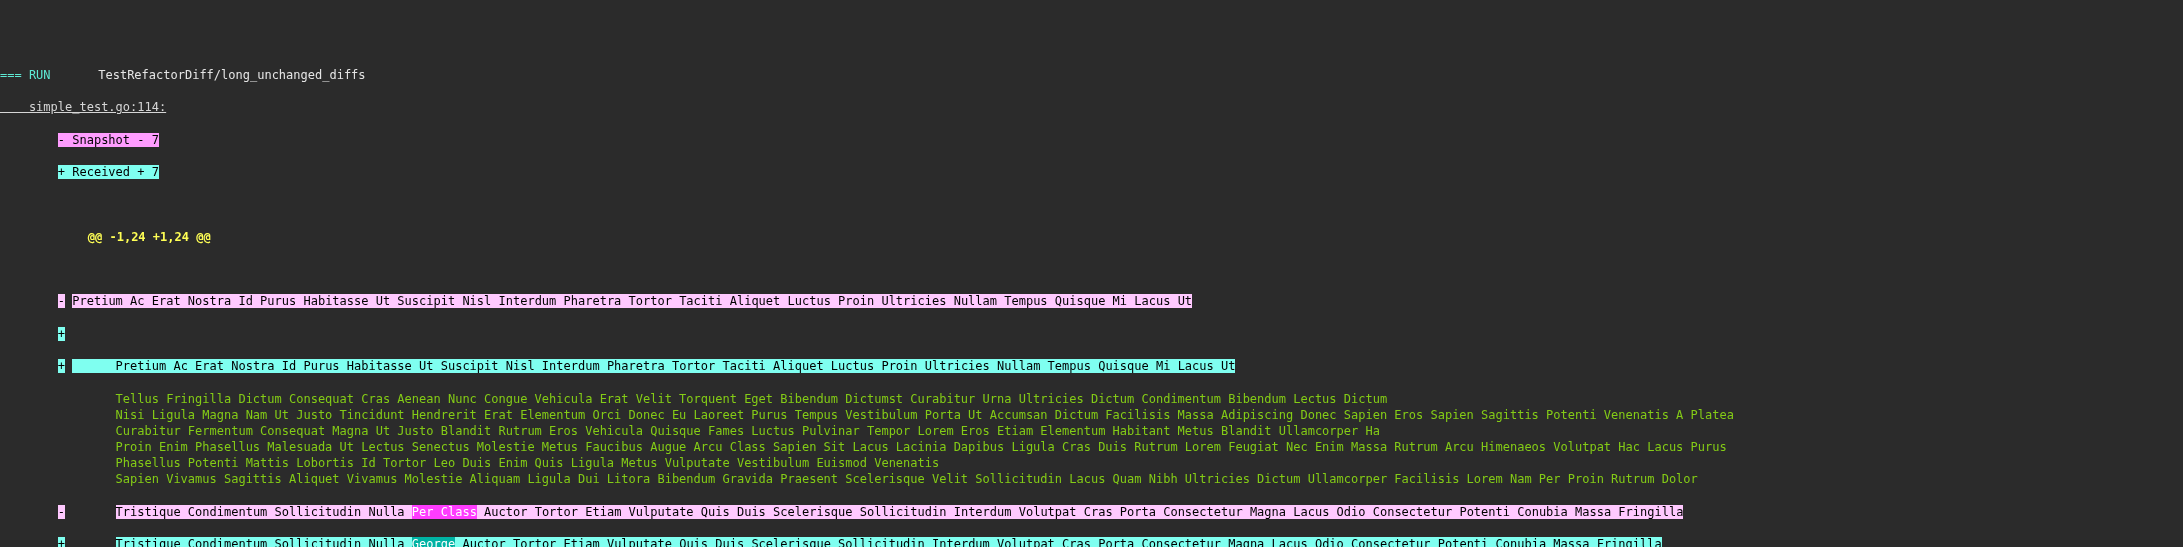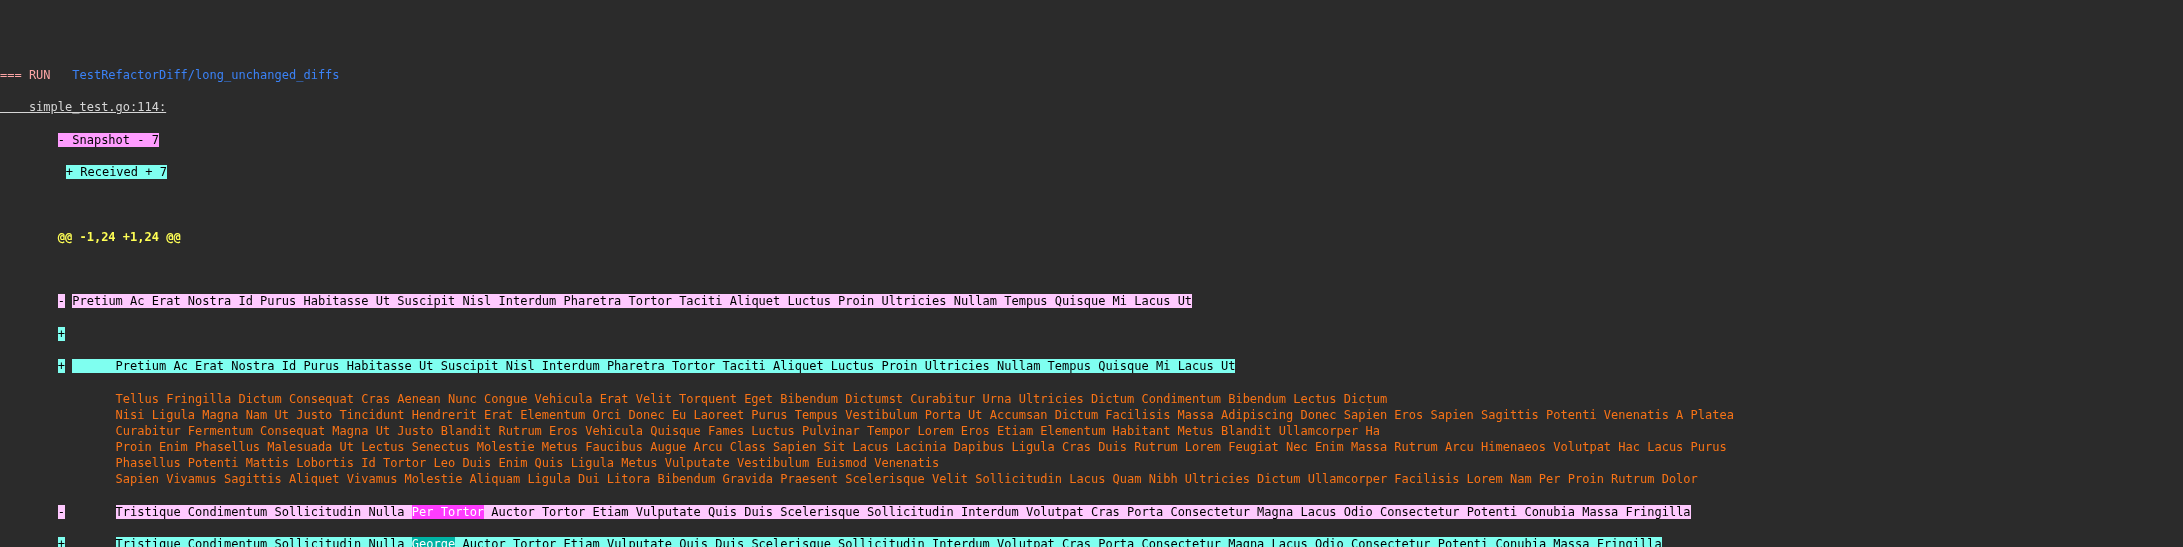--- a/index.html
+++ b/index.html
@@ -7,51 +7,51 @@
     background: #2b2b2b;
     color: #c8c8c8;
     font-family: "Consolas", "Menlo", "Monaco", monospace;
     font-size: 12px;
     line-height: 1.35;
     white-space: pre;
     overflow-x: auto;
     padding: 2px 0 8px 0;
   }
   .line { display: block; }
-  .run-label { color: #fca5a5; }
-  .testname { color: #3b82f6; }
+  .run-label { color: #5eead4; }
+  .testname { color: #e5e5e5; margin-left: 26px; }
   .fileloc { color: #d6d6d6; text-decoration: underline; }
   .snap-del { background: #ff9cff; color: #000; margin-top: 12px; }
-  .snap-add { background: #7ffff0; color: #000; margin-left: 8px; }
-  .hunk { color: #ffff55; font-weight: bold; }
+  .snap-add { background: #7ffff0; color: #000; }
+  .hunk { color: #ffff55; font-weight: bold; margin-left: 30px; }
   .del-marker { background: #ffc9ff; color: #000; }
   .del-line   { background: #ffc9ff; color: #000; }
   .add-marker { background: #7ffff0; color: #000; }
   .add-line   { background: #7ffff0; color: #000; }
-  .ctx { color: #f97316; }
+  .ctx { color: #84cc16; }
   .word-del { background: #ff3cff; color: #fff; }
   .word-add { background: #00b3a4; color: #fff; }
 </style>
 </head>
 <body>
 
 
 
 <span class="line"><span class="run-label">=== RUN   </span><span class="testname">TestRefactorDiff/long_unchanged_diffs</span></span>
 <span class="line"><span class="fileloc">    simple_test.go:114:</span></span>
 <span class="line"><span>        </span><span class="snap-del">- Snapshot - 7</span></span>
 <span class="line"><span>        </span><span class="snap-add">+ Received + 7</span></span>
 <span class="line"> </span>
 <span class="line"><span>        </span><span class="hunk">@@ -1,24 +1,24 @@</span></span>
 <span class="line"> </span>
 <span class="line"><span>        </span><span class="del-marker">-</span> <span class="del-line">Pretium Ac Erat Nostra Id Purus Habitasse Ut Suscipit Nisl Interdum Pharetra Tortor Taciti Aliquet Luctus Proin Ultricies Nullam Tempus Quisque Mi Lacus Ut</span></span>
 <span class="line"><span>        </span><span class="add-marker">+</span></span>
 <span class="line"><span>        </span><span class="add-marker">+</span> <span class="add-line">      Pretium Ac Erat Nostra Id Purus Habitasse Ut Suscipit Nisl Interdum Pharetra Tortor Taciti Aliquet Luctus Proin Ultricies Nullam Tempus Quisque Mi Lacus Ut</span></span>
 <div id="ctx1"><span class="line"><span>                </span><span class="ctx">Tellus Fringilla Dictum Consequat Cras Aenean Nunc Congue Vehicula Erat Velit Torquent Eget Bibendum Dictumst Curabitur Urna Ultricies Dictum Condimentum Bibendum Lectus Dictum</span></span><span class="line"><span>                </span><span class="ctx">Nisi Ligula Magna Nam Ut Justo Tincidunt Hendrerit Erat Elementum Orci Donec Eu Laoreet Purus Tempus Vestibulum Porta Ut Accumsan Dictum Facilisis Massa Adipiscing Donec Sapien Eros Sapien Sagittis Potenti Venenatis A Platea</span></span><span class="line"><span>                </span><span class="ctx">Curabitur Fermentum Consequat Magna Ut Justo Blandit Rutrum Eros Vehicula Quisque Fames Luctus Pulvinar Tempor Lorem Eros Etiam Elementum Habitant Metus Blandit Ullamcorper Ha</span></span><span class="line"><span>                </span><span class="ctx">Proin Enim Phasellus Malesuada Ut Lectus Senectus Molestie Metus Faucibus Augue Arcu Class Sapien Sit Lacus Lacinia Dapibus Ligula Cras Duis Rutrum Lorem Feugiat Nec Enim Massa Rutrum Arcu Himenaeos Volutpat Hac Lacus Purus</span></span><span class="line"><span>                </span><span class="ctx">Phasellus Potenti Mattis Lobortis Id Tortor Leo Duis Enim Quis Ligula Metus Vulputate Vestibulum Euismod Venenatis</span></span><span class="line"><span>                </span><span class="ctx">Sapien Vivamus Sagittis Aliquet Vivamus Molestie Aliquam Ligula Dui Litora Bibendum Gravida Praesent Scelerisque Velit Sollicitudin Lacus Quam Nibh Ultricies Dictum Ullamcorper Facilisis Lorem Nam Per Proin Rutrum Dolor</span></span></div>
-<span class="line"><span>        </span><span class="del-marker">-</span>       <span class="del-line"><span>Tristique Condimentum Sollicitudin Nulla </span><span class="word-del">Per Tortor</span><span> Auctor Tortor Etiam Vulputate Quis Duis Scelerisque Sollicitudin Interdum Volutpat Cras Porta Consectetur Magna Lacus Odio Consectetur Potenti Conubia Massa Fringilla</span></span></span>
+<span class="line"><span>        </span><span class="del-marker">-</span>       <span class="del-line"><span>Tristique Condimentum Sollicitudin Nulla </span><span class="word-del">Per Class</span><span> Auctor Tortor Etiam Vulputate Quis Duis Scelerisque Sollicitudin Interdum Volutpat Cras Porta Consectetur Magna Lacus Odio Consectetur Potenti Conubia Massa Fringilla</span></span></span>
 <span class="line"><span>        </span><span class="add-marker">+</span>       <span class="add-line"><span>Tristique Condimentum Sollicitudin Nulla </span><span class="word-add">George</span><span> Auctor Tortor Etiam Vulputate Quis Duis Scelerisque Sollicitudin Interdum Volutpat Cras Porta Consectetur Magna Lacus Odio Consectetur Potenti Conubia Massa Fringilla</span></span></span>
 
 
 
 
 
 
 
 
 

